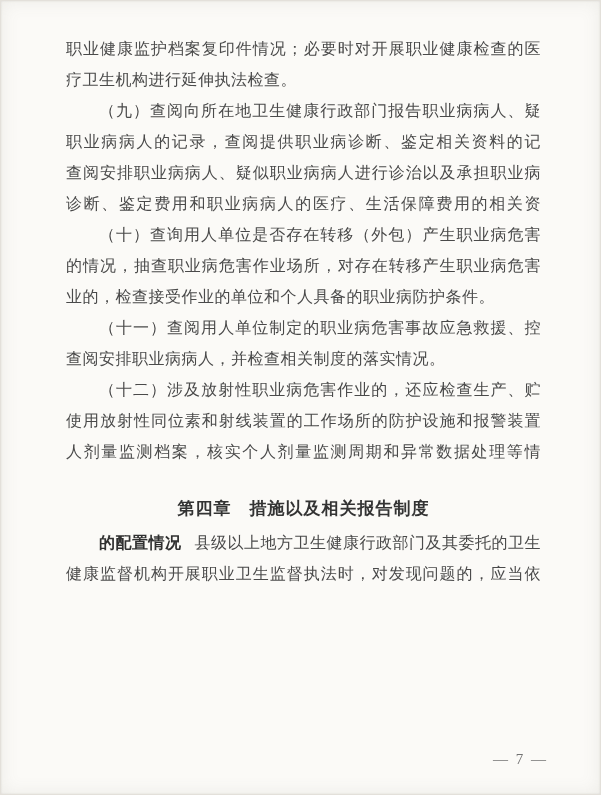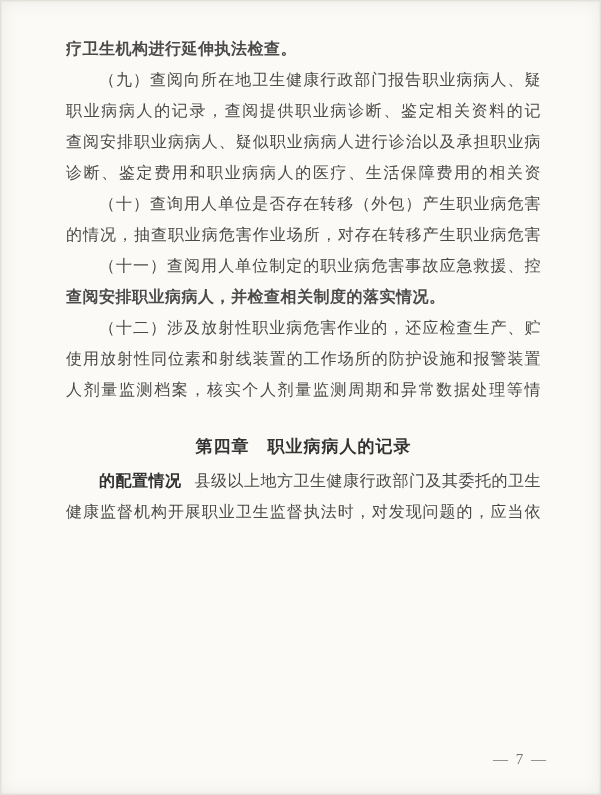--- a/index.html
+++ b/index.html
@@ -27,21 +27,20 @@
     letter-spacing: 0.5px;
     color: #4a4a4a;
     text-align: justify;
     text-align-last: justify;
     text-justify: inter-character;
     overflow: hidden;
   }
   .line.last {
     text-align: left;
     text-align-last: left;
-    font-weight: bold;
   }
   .indent { padding-left: 33px; }
   .article-label {
     font-weight: bold;
     color: #303030;
     margin-right: 13px;
   }
   .chapter {
     height: 31px;
     line-height: 31px;
@@ -62,39 +61,41 @@
     color: #717171;
     letter-spacing: 2px;
   }
 </style>
 </head>
 <body>
 
 <div class="page">
   <div class="text-block">
 
+    <div class="line">职业健康监护档案复印件情况；必要时对开展职业健康检查的医</div>
     <div class="line last">疗卫生机构进行延伸执法检查。</div>
 
     <div class="line indent">（九）查阅向所在地卫生健康行政部门报告职业病病人、疑似</div>
     <div class="line">职业病病人的记录，查阅提供职业病诊断、鉴定相关资料的记录，</div>
     <div class="line">查阅安排职业病病人、疑似职业病病人进行诊治以及承担职业病</div>
     <div class="line">诊断、鉴定费用和职业病病人的医疗、生活保障费用的相关资料、</div>
 
     <div class="line indent">（十）查询用人单位是否存在转移（外包）产生职业病危害作业</div>
     <div class="line">的情况，抽查职业病危害作业场所，对存在转移产生职业病危害作</div>
+    <div class="line last">业的，检查接受作业的单位和个人具备的职业病防护条件。</div>
 
     <div class="line indent">（十一）查阅用人单位制定的职业病危害事故应急救援、控制</div>
     <div class="line last">查阅安排职业病病人，并检查相关制度的落实情况。</div>
 
     <div class="line indent">（十二）涉及放射性职业病危害作业的，还应检查生产、贮存、</div>
     <div class="line">使用放射性同位素和射线装置的工作场所的防护设施和报警装置</div>
     <div class="line">人剂量监测档案，核实个人剂量监测周期和异常数据处理等情况。</div>
 
 
-    <div class="chapter">第四章　职业病病人的记录</div>
+    <div class="chapter">第四章　措施以及相关报告制度</div>
 
     <div class="line indent">
       <span class="article-label">的配置情况</span><span>县级以上地方卫生健康行政部门及其委托的卫生</span>
     </div>
     <div class="line">健康监督机构开展职业卫生监督执法时，对发现问题的，应当依法</div>
 
   </div>
 
   <div class="page-number">— 7 —</div>
 </div>

